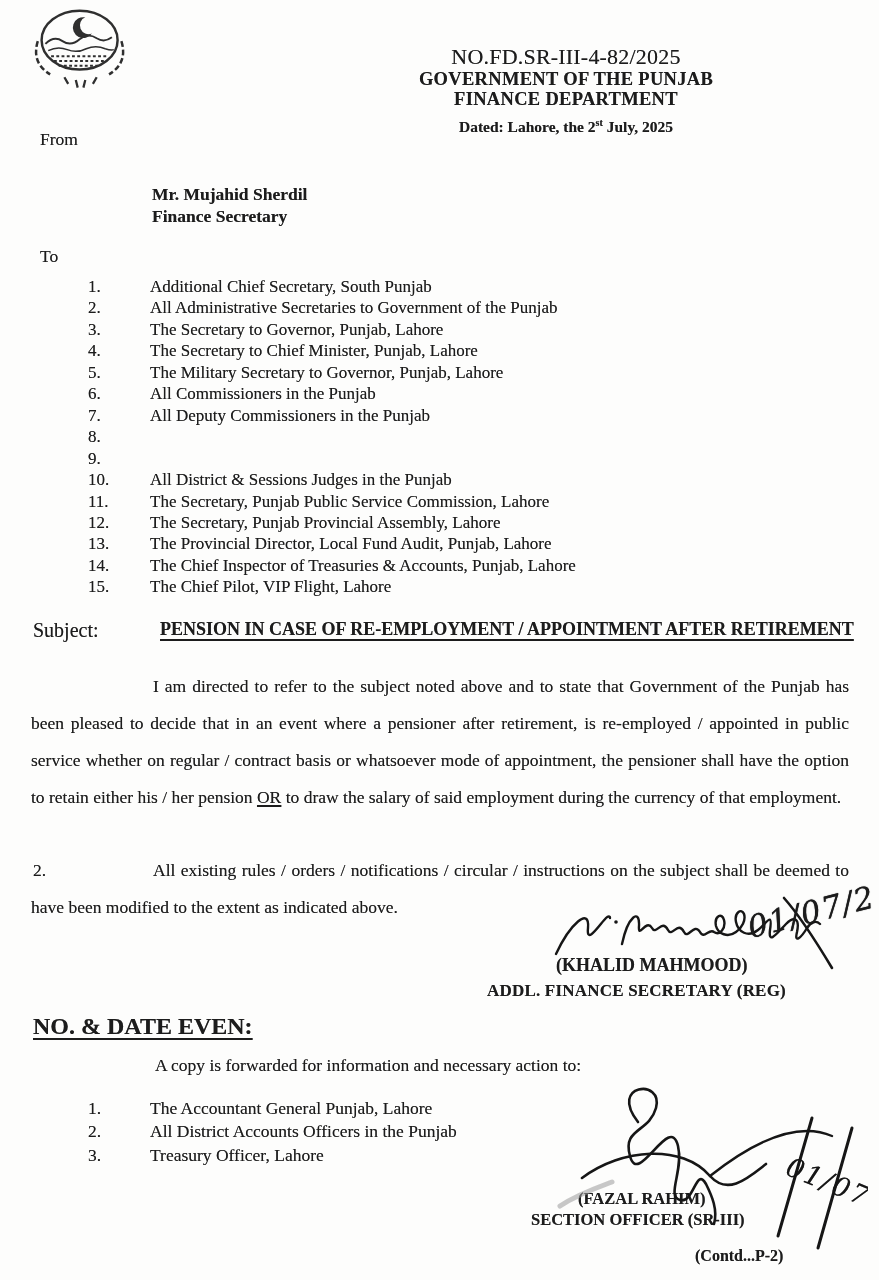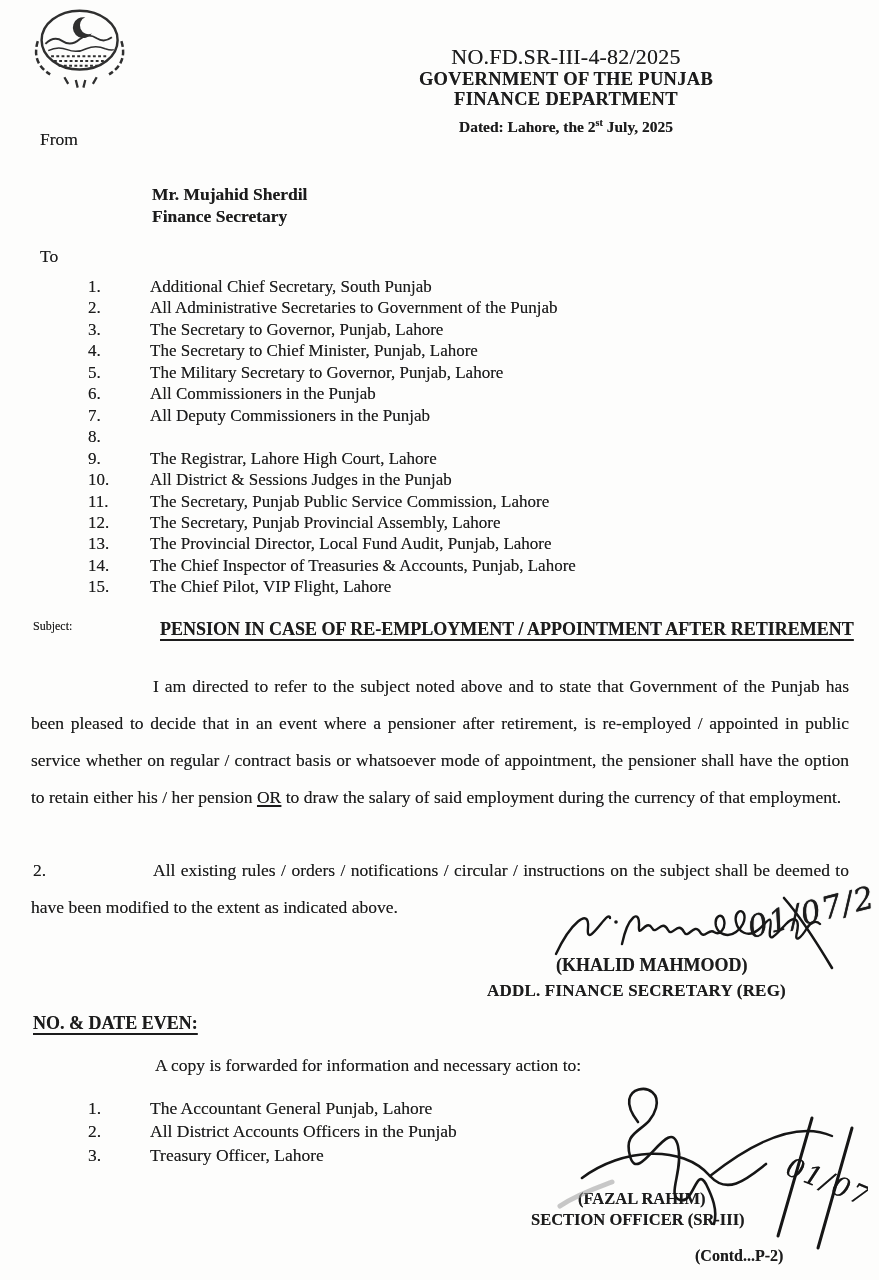--- a/index.html
+++ b/index.html
@@ -23,42 +23,42 @@
   .from-label{left:40px;top:129px;font-size:17.5px;}
   .from-name{left:152px;top:184px;font-size:17.5px;font-weight:bold;}
   .from-title{left:152px;top:206px;font-size:17.5px;font-weight:bold;}
   .to-label{left:40px;top:246px;font-size:17.5px;}
 
   .recipients{left:88px;top:276px;font-size:17px;line-height:21.45px;width:700px;}
   .cc{left:88px;top:1097px;font-size:17.5px;line-height:23.4px;width:600px;}
   .list-row{display:flex;}
   .list-row .num{flex:0 0 62px;}
 
-  .subj-label{left:33px;top:619px;font-size:12px;}
+  .subj-label{left:33px;top:619px;font-size:20px;}
   .subj-text{
     left:153px;top:615px;width:697px;font-size:18px;font-weight:bold;
     line-height:28px;text-align:justify;
     text-decoration:underline;text-decoration-thickness:2px;text-underline-offset:4px;margin-left:7px;
   }
 
   .para1{left:31px;top:668px;width:818px;font-size:17.5px;line-height:37px;text-align:justify;text-indent:122px;}
   .or{text-decoration:underline;text-decoration-thickness:1.5px;text-underline-offset:2px;}
   .para2{left:31px;top:852px;width:818px;font-size:17.5px;line-height:37px;text-align:justify;text-indent:122px;}
   .para2-no{left:33px;top:852px;font-size:17.5px;line-height:37px;}
 
   .sig1-svg{left:548px;top:890px;z-index:3;}
   .date1{
     left:744px;top:910px;font-size:31px;font-style:italic;
     font-family:"DejaVu Serif",serif;letter-spacing:1.5px;z-index:4;
     transform:rotate(-14deg);transform-origin:left top;text-shadow:0 0 .8px #111;
   }
   .sig1-name{left:556px;top:955px;font-size:18px;font-weight:bold;z-index:2;}
   .sig1-title{left:487px;top:981px;font-size:17px;font-weight:bold;letter-spacing:.2px;z-index:2;}
 
-  .ndeven{left:33px;top:1013px;font-size:18px;font-weight:bold;text-decoration:underline;text-decoration-thickness:2px;text-underline-offset:4px;}
+  .ndeven{left:33px;top:1013px;font-size:24px;font-weight:bold;text-decoration:underline;text-decoration-thickness:2px;text-underline-offset:4px;}
   .copyline{left:155px;top:1055px;font-size:17.5px;}
 
   .sig2-svg{left:552px;top:1078px;z-index:3;}
   .sig2-name{left:578px;top:1189px;font-size:16.5px;font-weight:bold;z-index:2;}
   .sig2-title{left:531px;top:1210px;font-size:16.5px;font-weight:bold;z-index:2;}
   .contd{left:695px;top:1247px;font-size:16px;font-weight:bold;}
 
   svg .ink{stroke:#161616;fill:none;stroke-linecap:round;stroke-linejoin:round;}
 </style>
 </head>
@@ -116,21 +116,20 @@
       </div>
       <div class="list-row">
         <span class="num">7.</span>
         <span>All Deputy Commissioners in the Punjab</span>
       </div>
       <div class="list-row">
         <span class="num">8.</span>
       </div>
       <div class="list-row">
         <span class="num">9.</span>
-        <span>The Registrar, Lahore High Court, Lahore</span>
       </div>
       <div class="list-row">
         <span class="num">10.</span>
         <span>All District &amp; Sessions Judges in the Punjab</span>
       </div>
       <div class="list-row">
         <span class="num">11.</span>
         <span>The Secretary, Punjab Public Service Commission, Lahore</span>
       </div>
       <div class="list-row">

